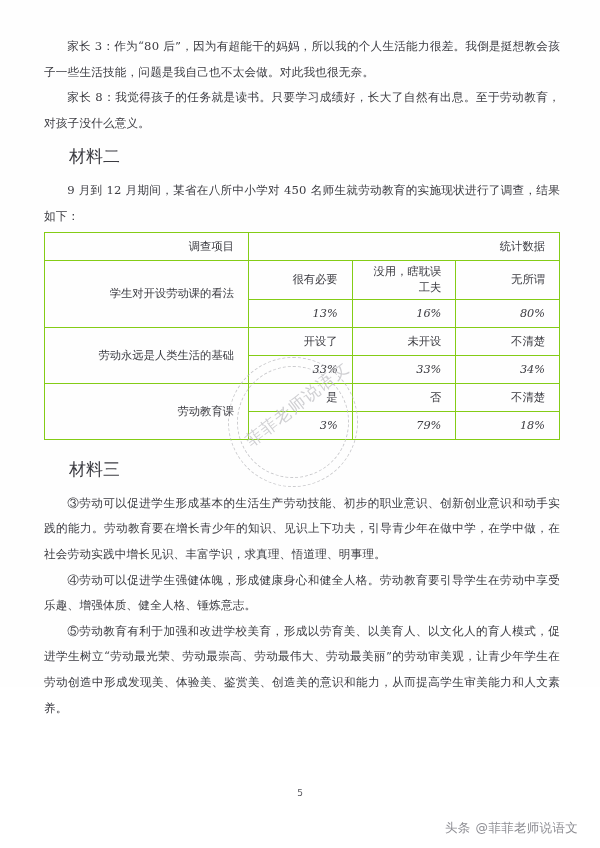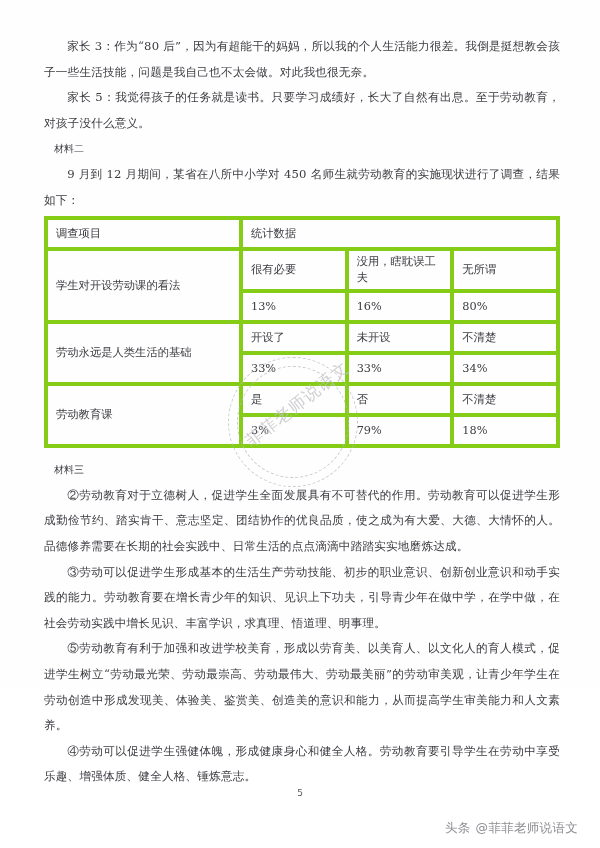--- a/index.html
+++ b/index.html
@@ -34,52 +34,52 @@
     line-height: 25.6px;
     text-align: justify;
     text-justify: inter-ideograph;
     letter-spacing: 0.2px;
     color: #3b3b41;
   }
   p.indent {
     text-indent: 2em;
   }
   p.heading {
-    margin: 0;
-    font-size: 10px;
+    margin: 8px;
+    font-size: 17px;
     line-height: 25.6px;
     text-indent: 1em;
     color: #3b3b41;
   }
   .tbl-wrap {
     margin-top: 3px;
     width: 516px;
   }
   table.survey {
     border-collapse: collapse;
     width: 516px;
     table-layout: fixed;
     background: transparent;
   }
   table.survey td {
-    border: 4px solid #84cc16;
+    border: 1px solid #84cc16;
     font-size: 11.3px;
     line-height: 16px;
-    text-align: left;
+    text-align: right;
     vertical-align: middle;
     color: #3b3b41;
-    padding: 3px 8px;
+    padding: 3px 14px;
     height: 21px;
     background: transparent;
   }
   td.c-item { width: 175px; }
   td.c-a { width: 85px; }
   td.c-b { width: 128px; }
   td.c-c { width: 128px; }
-  td.pct { font-family: "DejaVu Serif", "Liberation Serif", serif; font-size: 10.6px; }
+  td.pct { font-family: "DejaVu Serif", "Liberation Serif", serif; font-size: 10.6px; font-style: italic; }
   td.hdr-data { }
   .spacer-sm { height: 9px; }
 
   
   .watermark {
     position: absolute;
     left: 228px;
     top: 357px;
     width: 132px;
     height: 132px;
@@ -136,21 +136,21 @@
   .footer-brand .tt { margin-right: 5px; }
 </style>
 </head>
 <body>
 
 <div class="page">
 
   <div class="content">
 
     <p class="para indent">家长 3：作为“80 后”，因为有超能干的妈妈，所以我的个人生活能力很差。我倒是挺想教会孩子一些生活技能，问题是我自己也不太会做。对此我也很无奈。</p>
-    <p class="para indent">家长 5：我觉得孩子的任务就是读书。只要学习成绩好，长大了自然有出息。至于劳动教育，对孩子没什么意义。</p>
+    <p class="para indent">家长 8：我觉得孩子的任务就是读书。只要学习成绩好，长大了自然有出息。至于劳动教育，对孩子没什么意义。</p>
 
     <p class="heading">材料二</p>
     <p class="para indent">9 月到 12 月期间，某省在八所中小学对 450 名师生就劳动教育的实施现状进行了调查，结果如下：</p>
 
     <div class="tbl-wrap">
       <table class="survey">
         <tbody>
           <tr>
             <td class="c-item" rowspan="1">调查项目</td>
             <td class="hdr-data" colspan="3">统计数据</td>
@@ -191,24 +191,23 @@
             <td class="c-b pct">79%</td>
             <td class="c-c pct">18%</td>
           </tr>
         </tbody>
       </table>
     </div>
 
     <div class="spacer-sm"></div>
 
     <p class="heading">材料三</p>
-    <p class="para indent">②劳动教育对于立德树人，促进学生全面发展具有不可替代的作用。劳动教育可以促进学生形成勤俭节约、踏实肯干、意志坚定、团结协作的优良品质，使之成为有大爱、大德、大情怀的人。品德修养需要在长期的社会实践中、日常生活的点点滴滴中踏踏实实地磨炼达成。</p>
     <p class="para indent">③劳动可以促进学生形成基本的生活生产劳动技能、初步的职业意识、创新创业意识和动手实践的能力。劳动教育要在增长青少年的知识、见识上下功夫，引导青少年在做中学，在学中做，在社会劳动实践中增长见识、丰富学识，求真理、悟道理、明事理。</p>
+    <p class="para indent">④劳动可以促进学生强健体魄，形成健康身心和健全人格。劳动教育要引导学生在劳动中享受乐趣、增强体质、健全人格、锤炼意志。</p>
     <p class="para indent">⑤劳动教育有利于加强和改进学校美育，形成以劳育美、以美育人、以文化人的育人模式，促进学生树立“劳动最光荣、劳动最崇高、劳动最伟大、劳动最美丽”的劳动审美观，让青少年学生在劳动创造中形成发现美、体验美、鉴赏美、创造美的意识和能力，从而提高学生审美能力和人文素养。</p>
-    <p class="para indent">④劳动可以促进学生强健体魄，形成健康身心和健全人格。劳动教育要引导学生在劳动中享受乐趣、增强体质、健全人格、锤炼意志。</p>
 
   </div>
 
   <div class="watermark">
     <div class="wm-ring"></div>
     <div class="wm-ring inner"></div>
     <div class="wm-text">菲菲老师说语文</div>
   </div>
 
   <div class="page-number">5</div>

